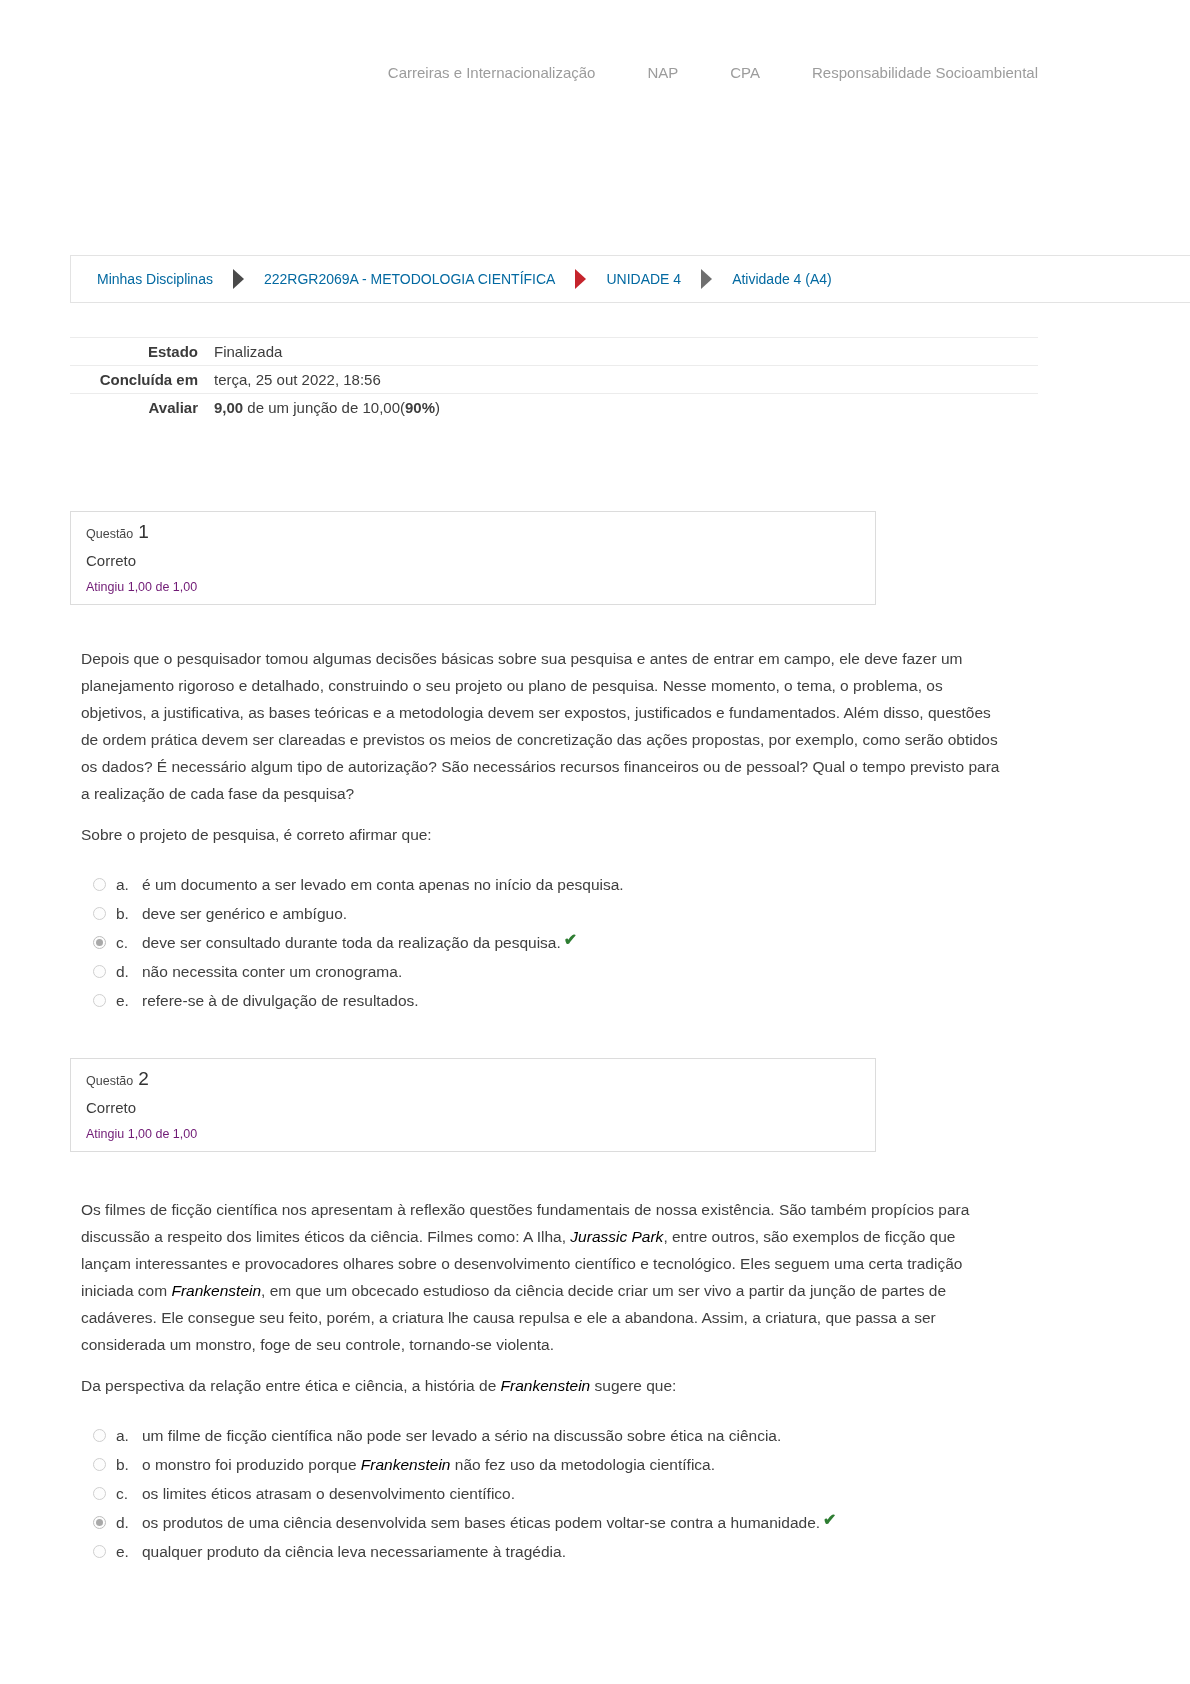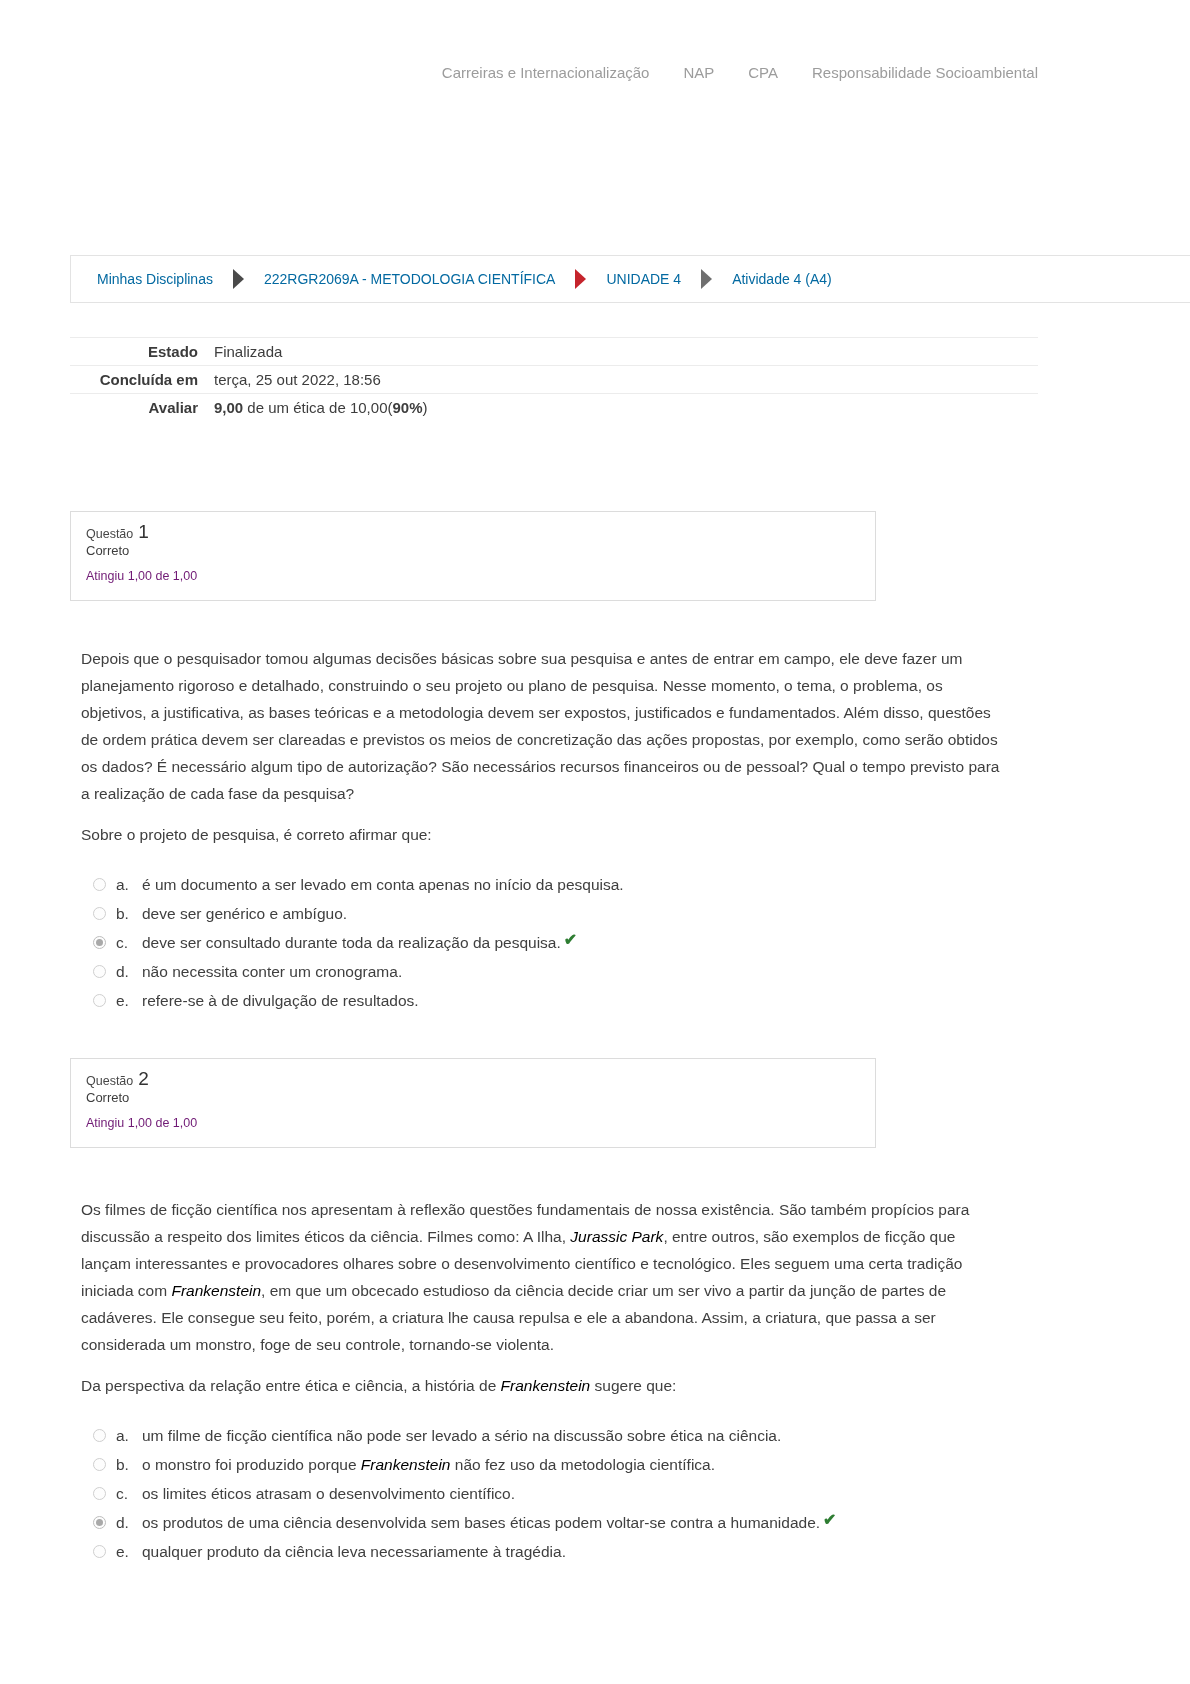--- a/index.html
+++ b/index.html
@@ -7,21 +7,21 @@
   body {
     width:1190px; height:1684px; position:relative;
     background:#ffffff;
     font-family:"Liberation Sans", sans-serif;
     color:#3d3d3d;
   }
 
   
   .topnav {
     position:absolute; top:64px; left:70px; width:968px;
-    display:flex; justify-content:flex-end; gap:34px;
+    display:flex; justify-content:flex-end; gap:52px;
     font-size:15px; color:#9c9c9c;
   }
   .navitem { cursor:pointer; white-space:nowrap; }
 
   
   .breadcrumb {
     position:absolute; top:255px; left:70px; width:1142px; height:48px;
     border:1px solid #e3e3e3; background:#fff;
     display:flex; align-items:center; padding-left:26px;
     font-size:14px; color:#0369a1;
@@ -43,21 +43,21 @@
   .sval { margin-left:16px; color:#3d3d3d; }
   .b { font-weight:bold; }
 
   
   .qbox {
     position:absolute; left:70px; width:806px; min-height:90px;
     border:1px solid #dcdcdc; background:#fff; padding:9px 15px 10px;
   }
   .qnum-label { font-size:12.5px; color:#474747; }
   .qnum { font-size:19px; color:#333; margin-left:5px; }
-  .qstatus { font-size:13px; color:#3d3d3d; }
+  .qstatus { font-size:15px; margin-top:9px; color:#3d3d3d; }
   .qgrade { font-size:12.5px; margin-top:11px; color:#701a75; }
 
   
   .qcontent { position:absolute; left:81px; width:922px; font-size:15.5px; line-height:27px; color:#3f3f3f; }
   .qtext { margin:0 0 14px 0; }
   .qprompt { margin:0 0 26px 0; }
   .it { font-style:italic; color:#000000; }
 
   
   .opts { margin-top:0; }
@@ -103,21 +103,21 @@
   <div class="srow">
     <div class="slabel">Estado</div>
     <div class="sval">Finalizada</div>
   </div>
   <div class="srow">
     <div class="slabel">Concluída em</div>
     <div class="sval">terça, 25 out 2022, 18:56</div>
   </div>
   <div class="srow">
     <div class="slabel">Avaliar</div>
-    <div class="sval"><span class="b">9,00</span><span> de um ética de 10,00(</span><span class="b">90%</span><span>)</span></div>
+    <div class="sval"><span class="b">9,00</span><span> de um junção de 10,00(</span><span class="b">90%</span><span>)</span></div>
   </div>
 </div>
 
 <div class="qbox" style="top:511px;">
   <div>
     <span class="qnum-label">Questão</span><span class="qnum">1</span>
   </div>
   <div class="qstatus">Correto</div>
   <div class="qgrade">Atingiu 1,00 de 1,00</div>
 </div>

